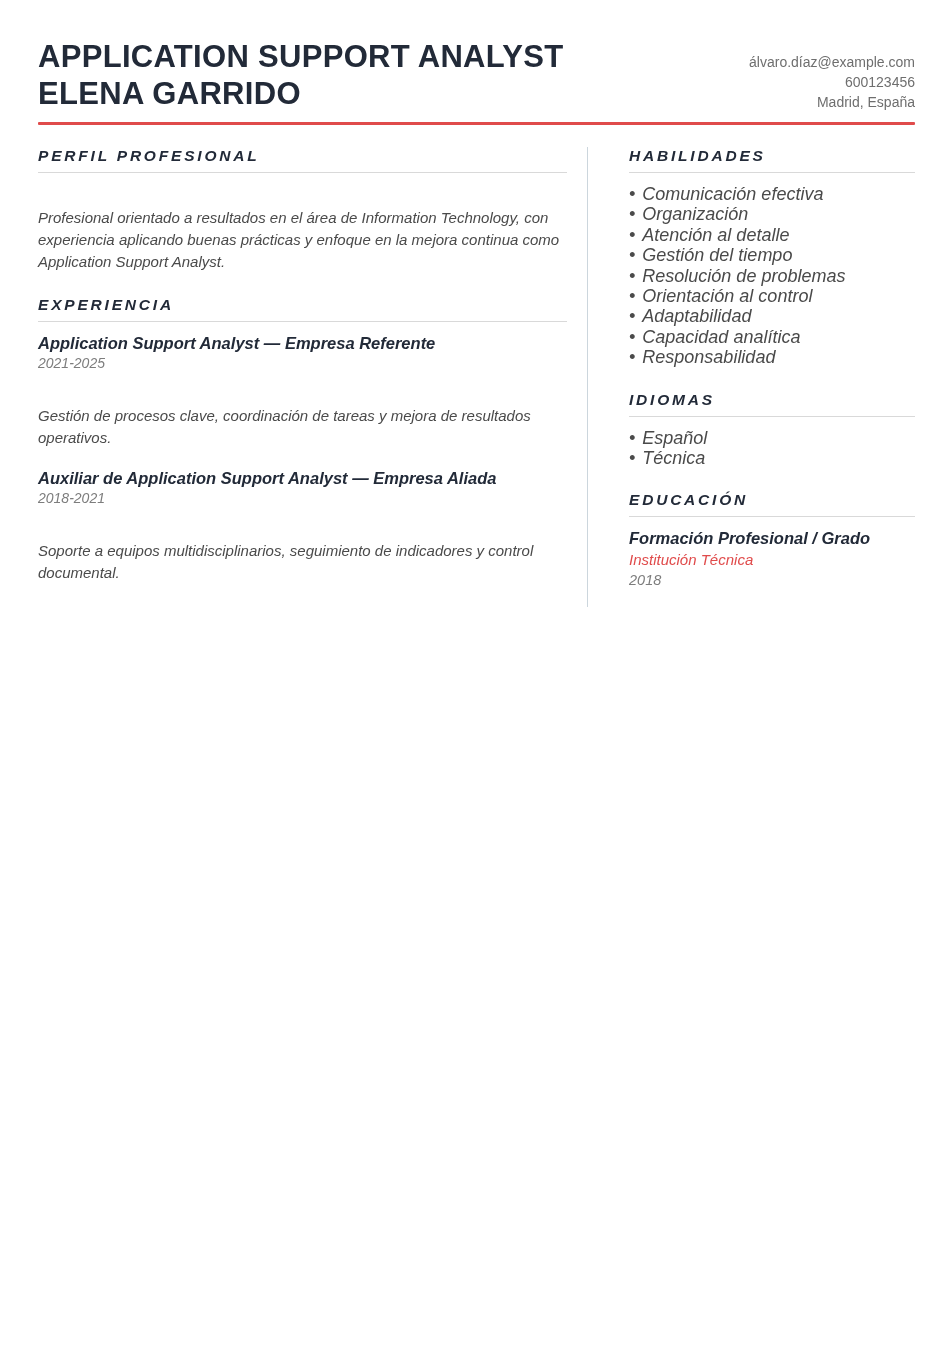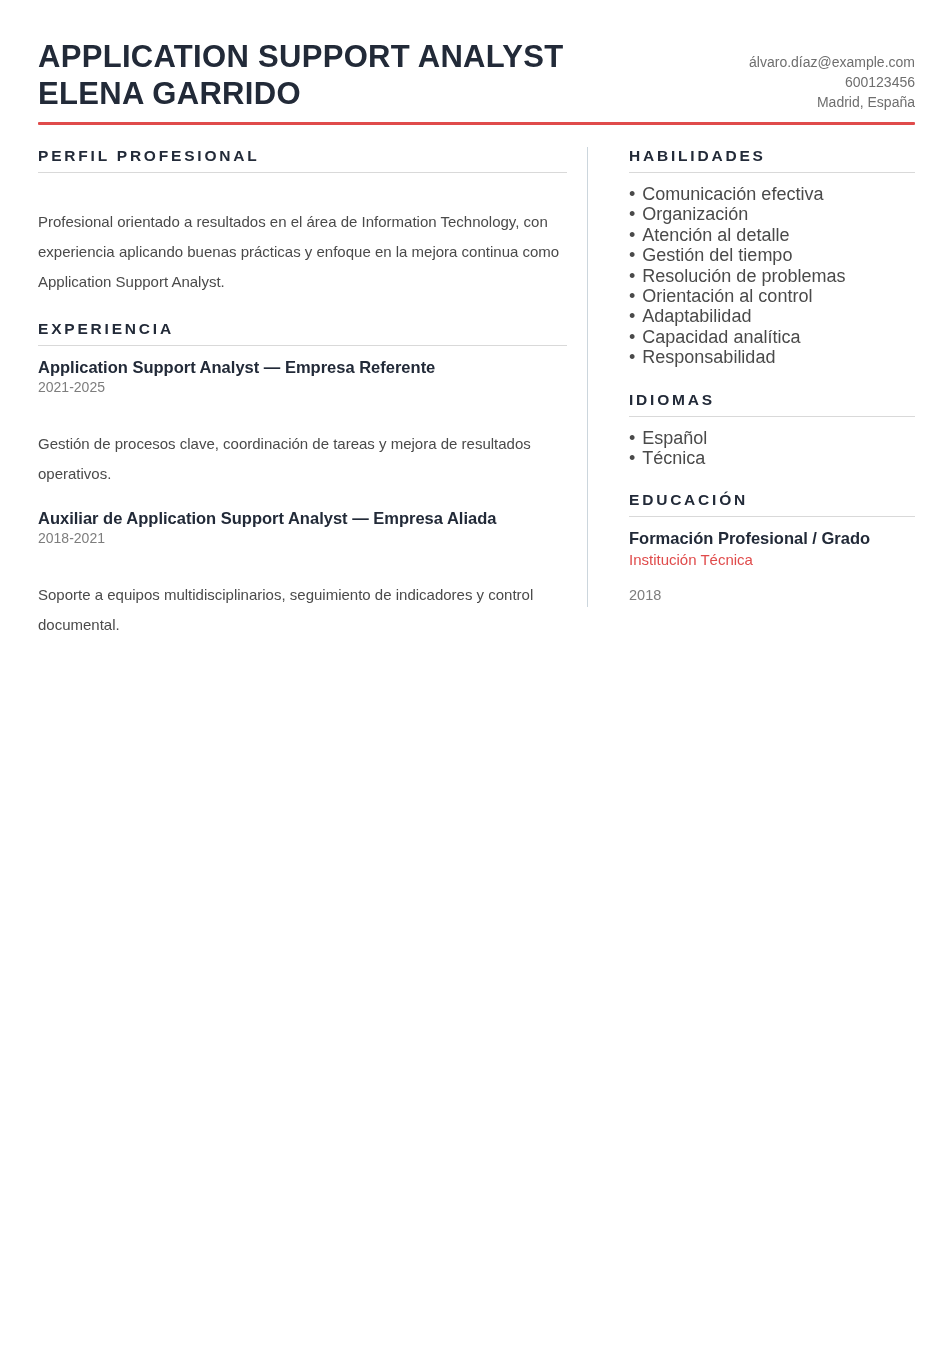--- a/index.html
+++ b/index.html
@@ -67,26 +67,26 @@
   
   .section-heading {
     font-size: 15.5px;
     font-weight: bold;
     letter-spacing: 2.8px;
     color: var(--heading-navy);
     padding-bottom: 7px;
     border-bottom: 1px solid var(--underline-gray);
     margin-bottom: 11px;
   }
-  .section { margin-bottom: 23px; }
+  .section { margin-bottom: 23px; font-style: italic; }
   .section:last-child { margin-bottom: 0; }
   
   .body-text {
     font-size: 15px;
-    line-height: 30px;
+    line-height: 22px;
     color: var(--body-gray);
     margin-top: 34px;
   }
   
   .job { margin-bottom: 19px; }
   .job:last-child { margin-bottom: 0; }
   .job-title {
     font-size: 16.5px;
     font-weight: bold;
     color: var(--heading-navy);
@@ -117,21 +117,21 @@
     line-height: 20px;
   }
   .edu-institution {
     font-size: 15px;
     color: var(--accent-red);
     margin-top: 3px;
   }
   .edu-year {
     font-size: 14.5px;
     color: var(--muted-gray);
-    margin-top: 19px;
+    margin-top: 4px;
   }
 </style>
 </head>
 <body>
 
 <div class="page">
 
   <div class="header">
     <div class="title">
       <div>APPLICATION SUPPORT ANALYST</div>

